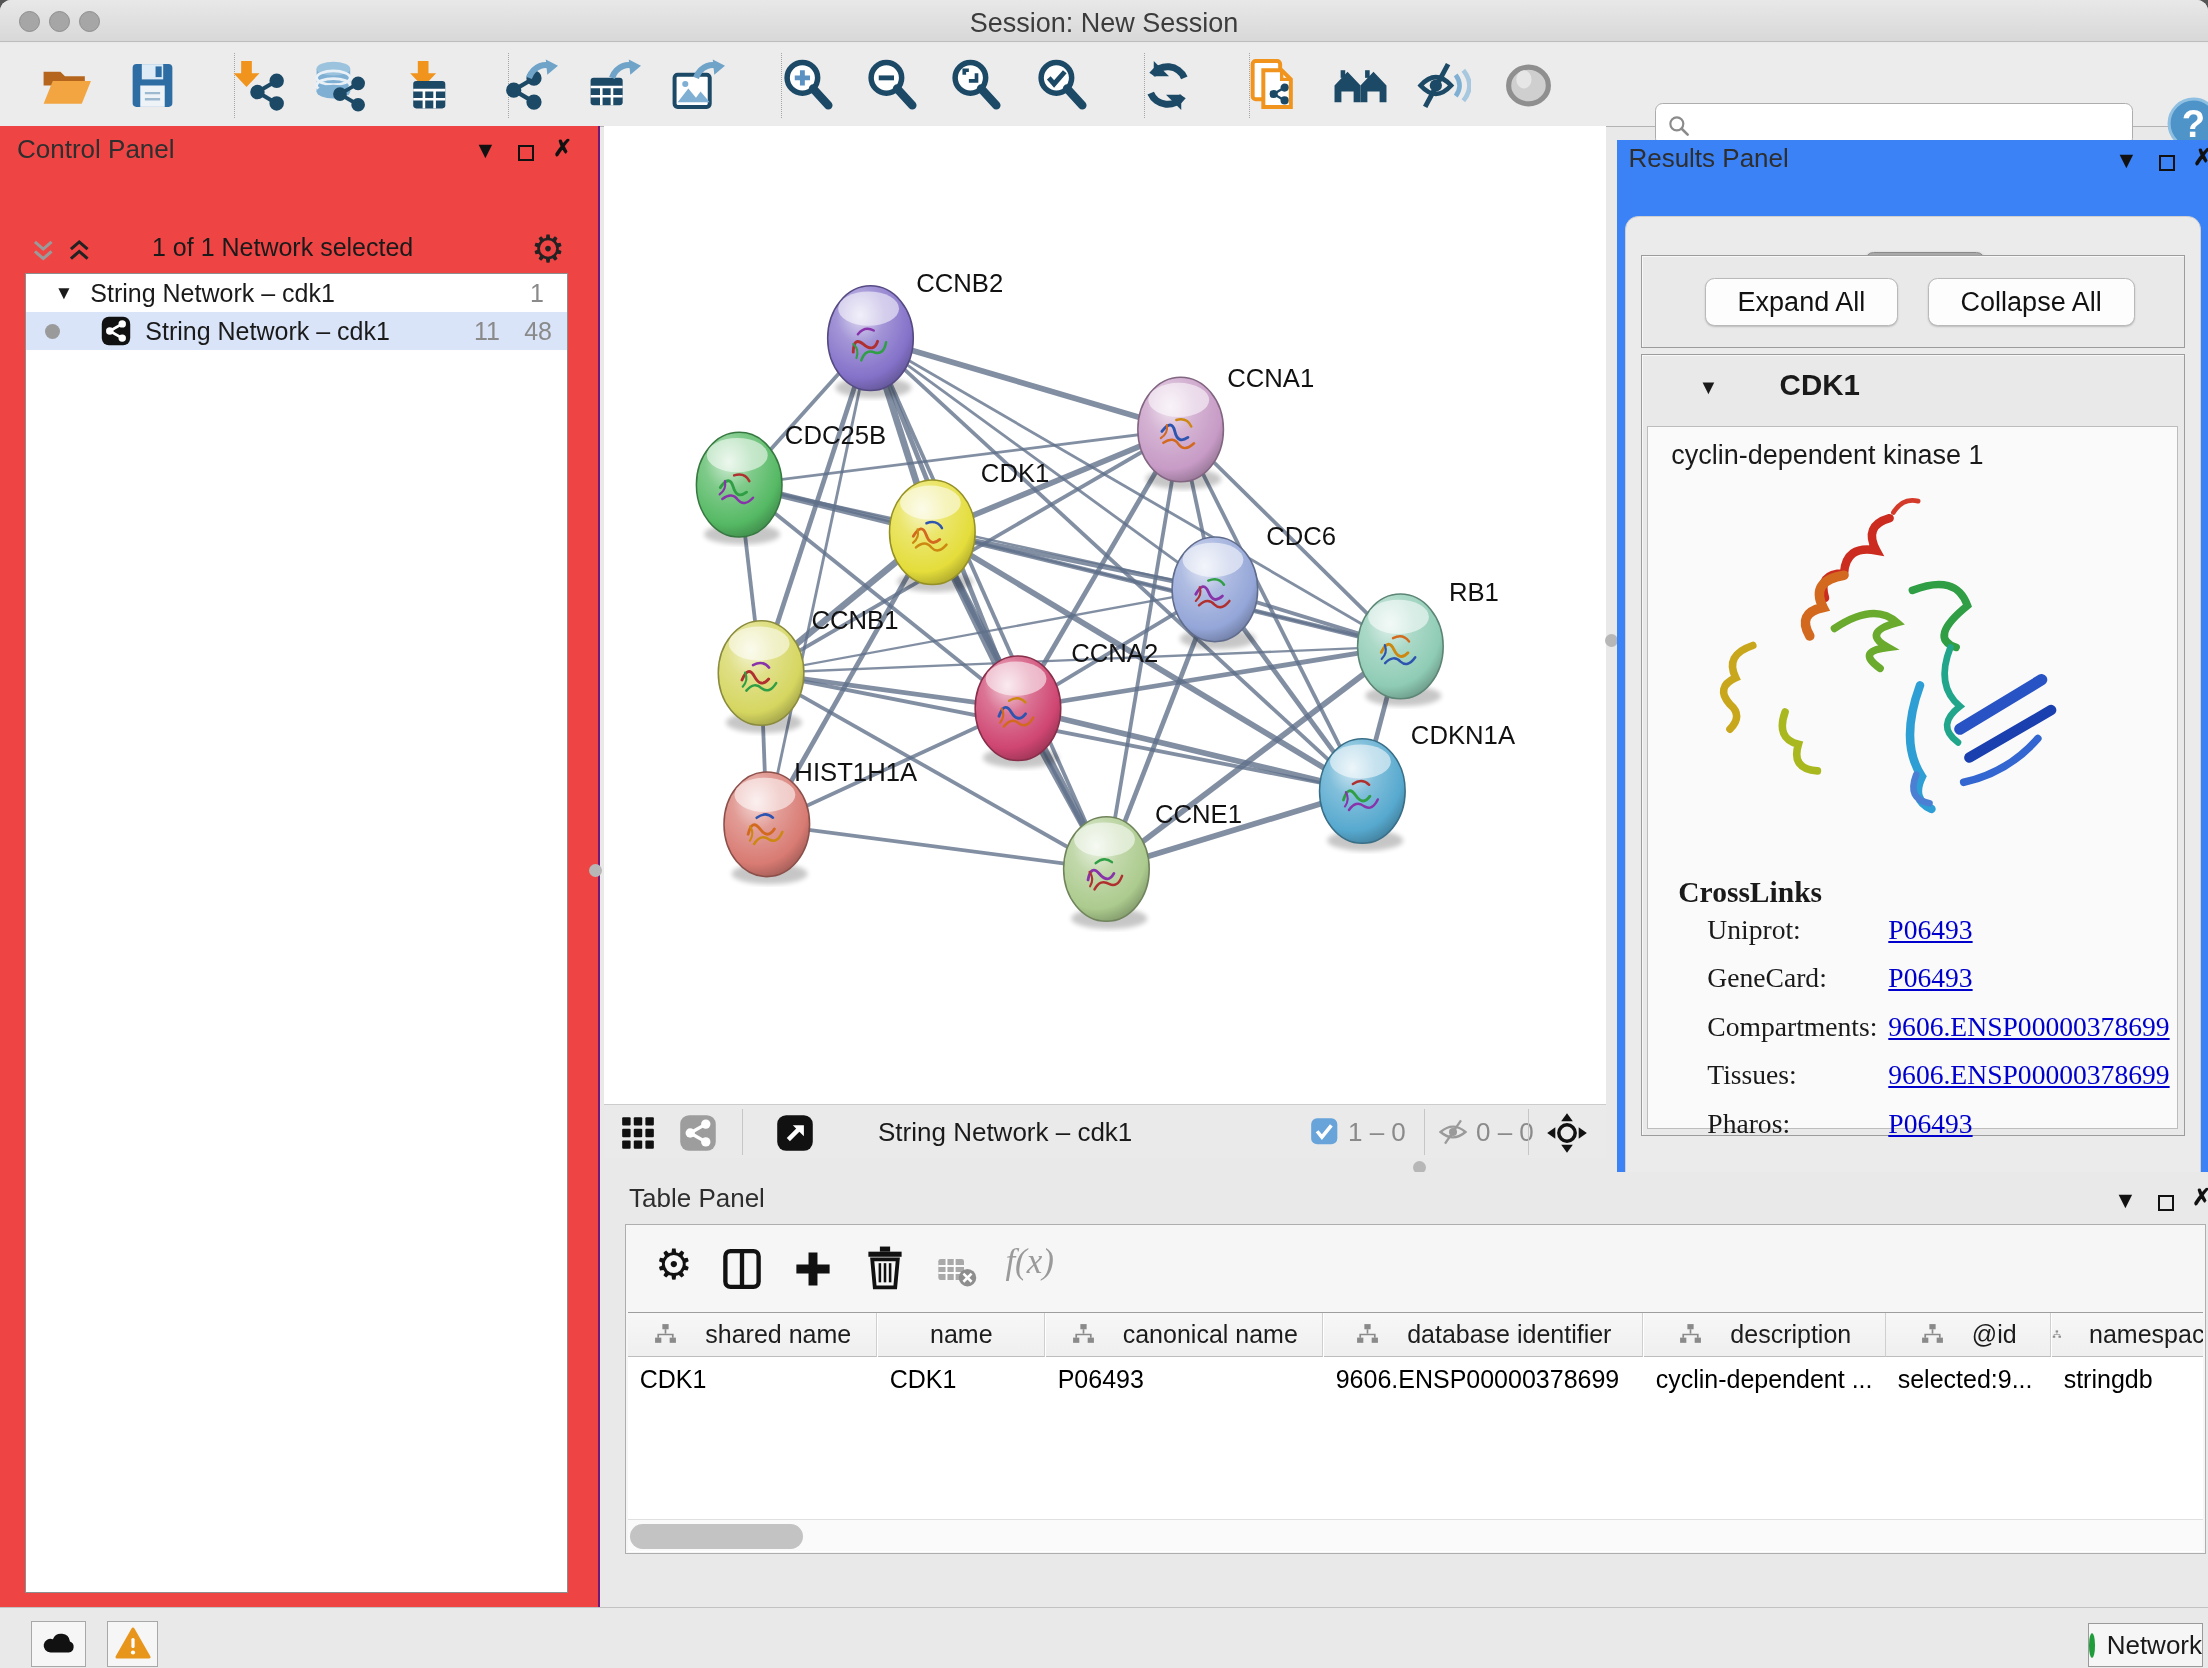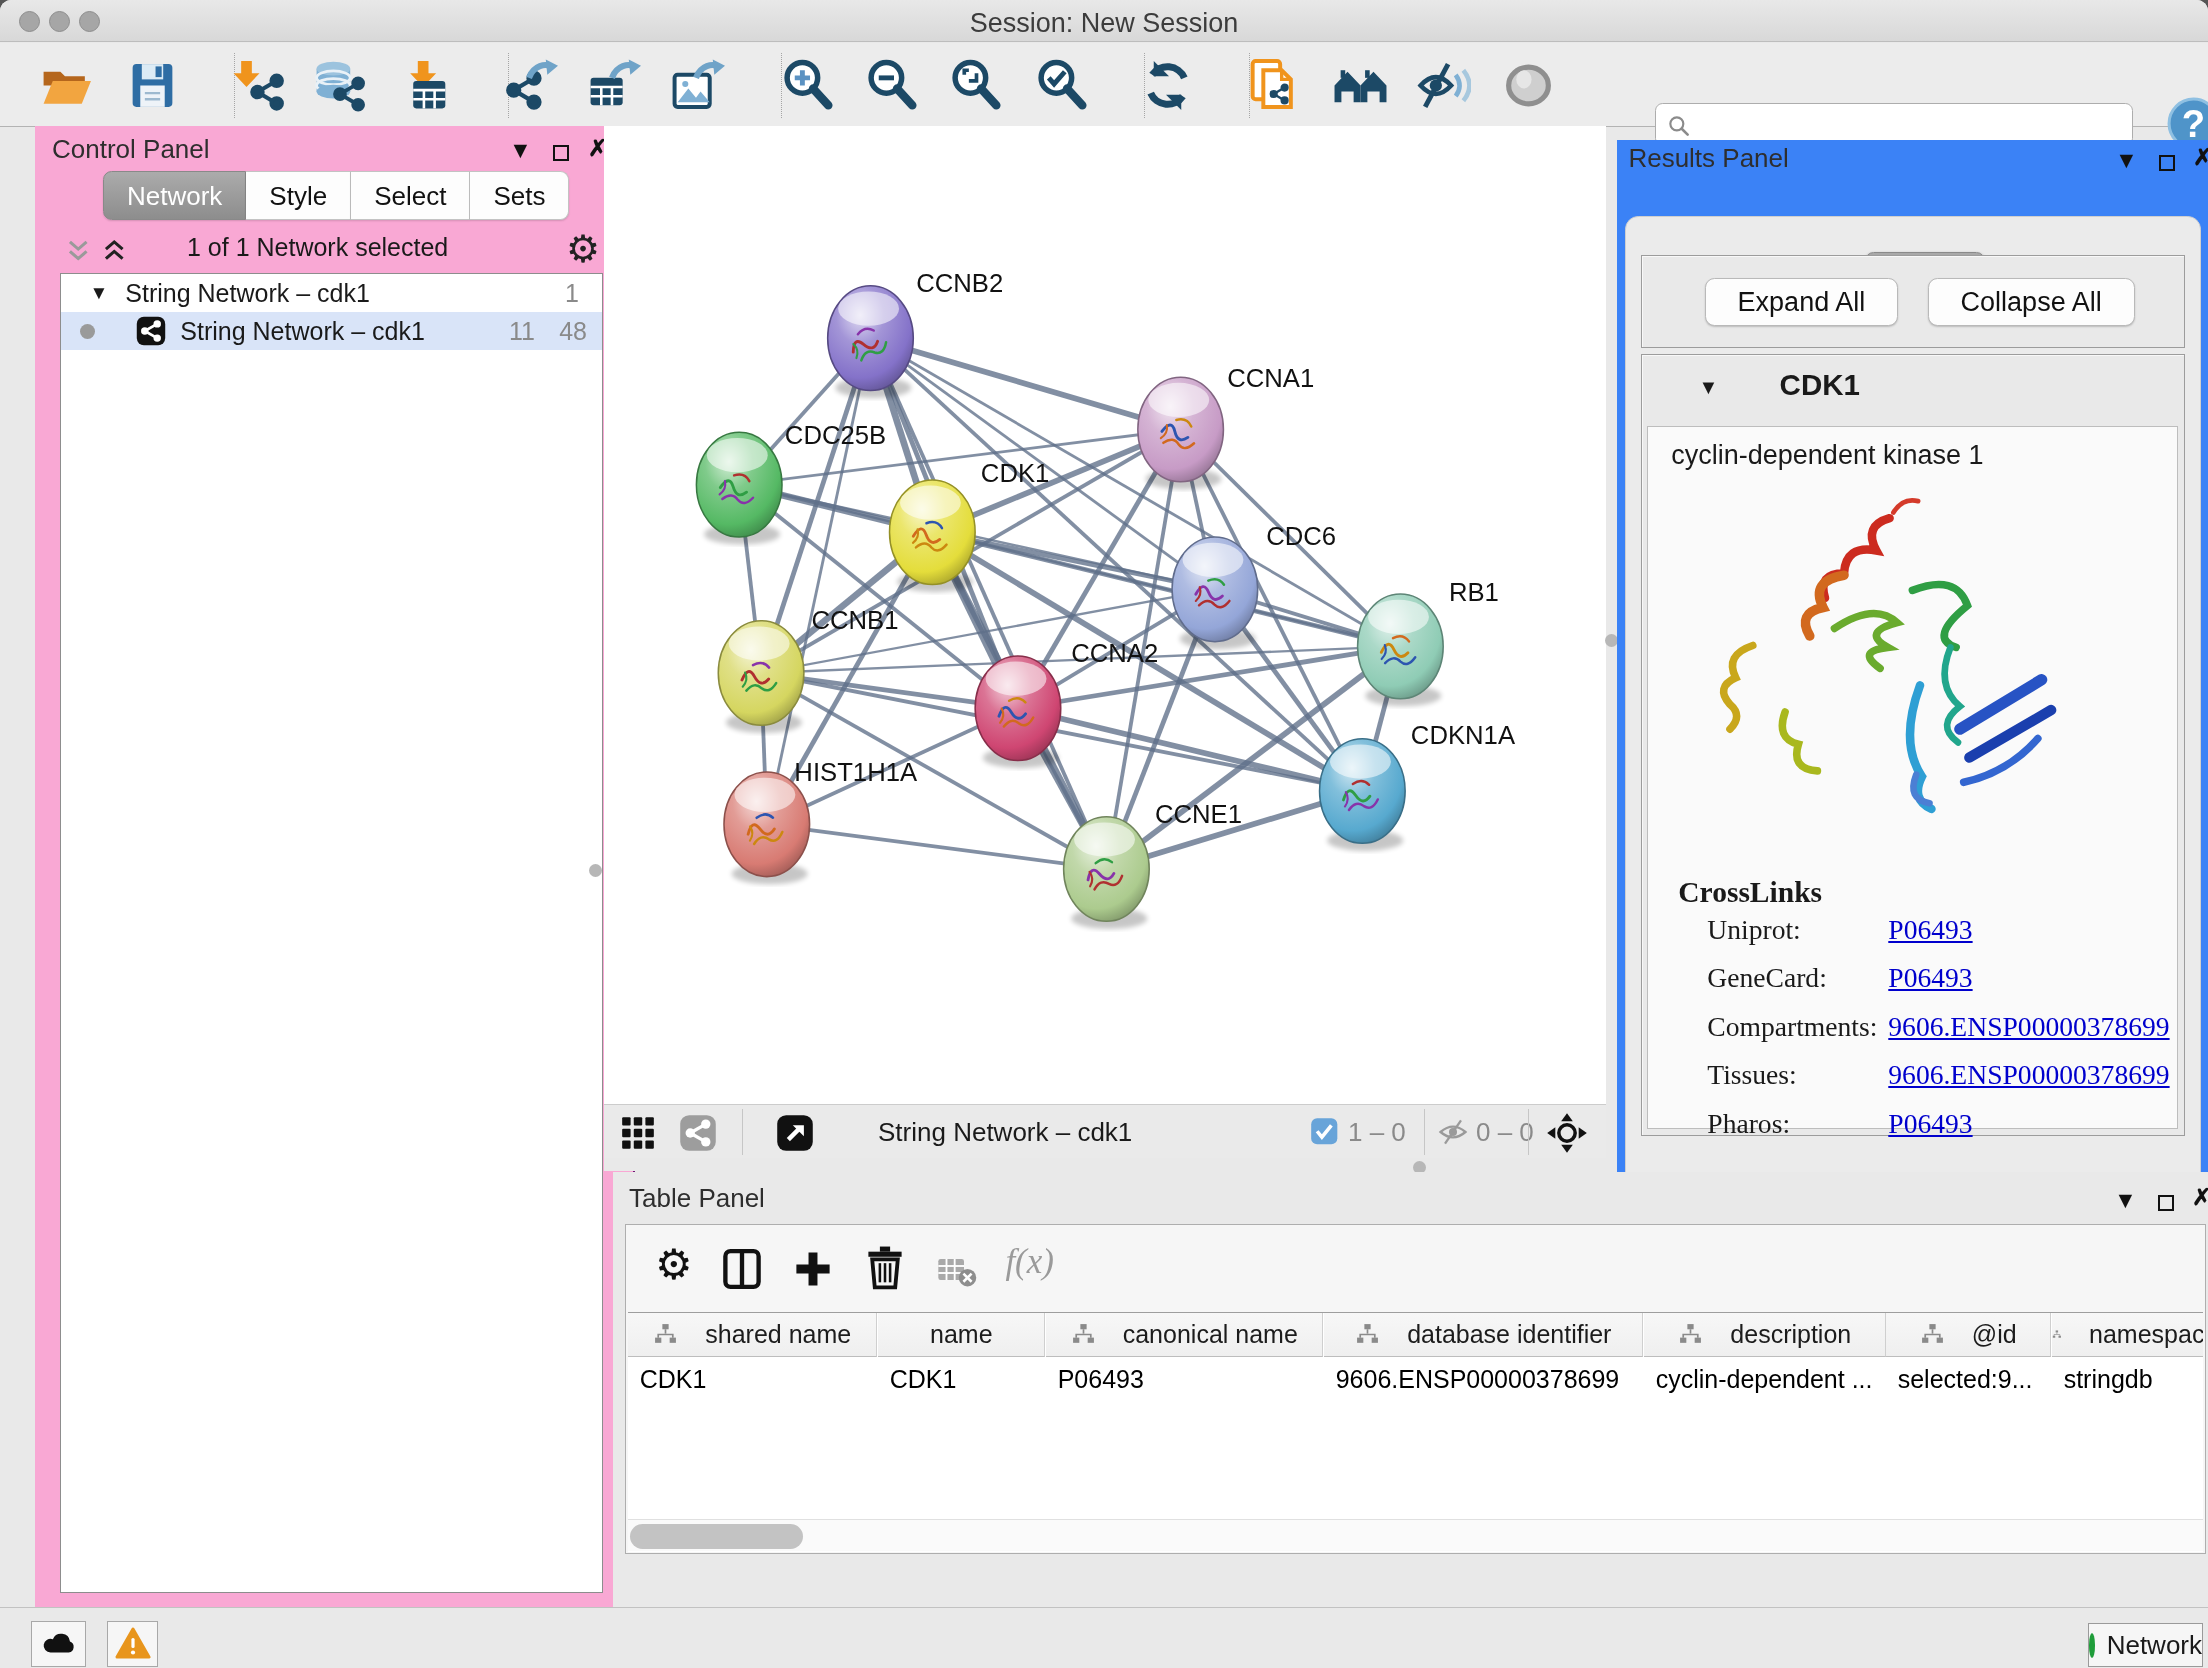--- a/index.html
+++ b/index.html
@@ -32,21 +32,21 @@
                   border:none; outline:none; font-size:25px; background:transparent; }
   #help-btn { position:absolute; left:2165px; top:52px; width:57px; height:57px; }
 
   
   .panel-title { font-size:26px; color:#2e2e2e; }
   .ph-ctl { font-size:23px; color:#111; cursor:default; }
   .sq { display:inline-block; width:16px; height:16px; border:2.4px solid #111; }
 
   
   #control-panel { position:absolute; left:0; top:126px; width:600px; height:1481px;
-                   background:#f9a8d4; border-right:2px solid #701a75;margin-left:35px; }
+                   background:#ef4444; border-right:2px solid #701a75; }
   .seg-tab { display:inline-block; height:49px; line-height:49px; padding:0 23px;
              background:#fdfdfd; border:1px solid #c3c3c3; border-left-width:0;
              font-size:26px; color:#111; cursor:default; box-shadow:0 1px 1.9px rgba(0,0,0,.15); }
   .seg-tab.first { border-left-width:1px; border-radius:8.6px 0 0 8.6px; }
   .seg-tab.last { border-radius:0 8.6px 8.6px 0; }
   .seg-tab.sel { background:linear-gradient(#ababab,#8d8d8d); color:#fff; border-color:#898989; }
   #cp-listbox { position:absolute; left:25px; top:147px; width:543px; height:1320px;
                 background:#fff; border:1px solid #8d8d8d; }
   .cp-row { position:relative; width:100%; height:38px; display:flex; align-items:center; }
   .cp-row.sel { background:#d9e4f8; }
@@ -324,21 +324,20 @@
   </div>
 
   <div id="control-panel">
     <div class="abs" style="left:17px;top:7.6px">
       <span class="panel-title">Control Panel</span>
     </div>
     <div class="abs ph-ctl" style="left:474px;top:11.4px">▼</div>
     <div class="abs" style="left:518px;top:12.4px"><span class="sq"></span></div>
     <div class="abs ph-ctl" style="left:553px;top:8.6px;font-weight:bold">✗</div>
 
-    <div class="abs" style="left:68px;top:45px" id="cp-tabs"><span class="seg-tab first sel">Network</span><span class="seg-tab">Style</span><span class="seg-tab">Select</span><span class="seg-tab last">Sets</span></div>
 
     <div class="abs" style="left:28.5px;top:110px">
       <svg width="28.5" height="28.5" viewBox="0 0 24 24">
           <path d="M5 5 l7 6 7-6 M5 13 l7 6 7-6" stroke="#9a9a9a" stroke-width="2.6" fill="none"></path>
         </svg>
     </div>
     <div class="abs" style="left:65px;top:110px">
       <svg width="28.5" height="28.5" viewBox="0 0 24 24">
           <path d="M5 19 l7-6 7 6 M5 11 l7-6 7 6" stroke="#222" stroke-width="2.6" fill="none"></path>
         </svg>

